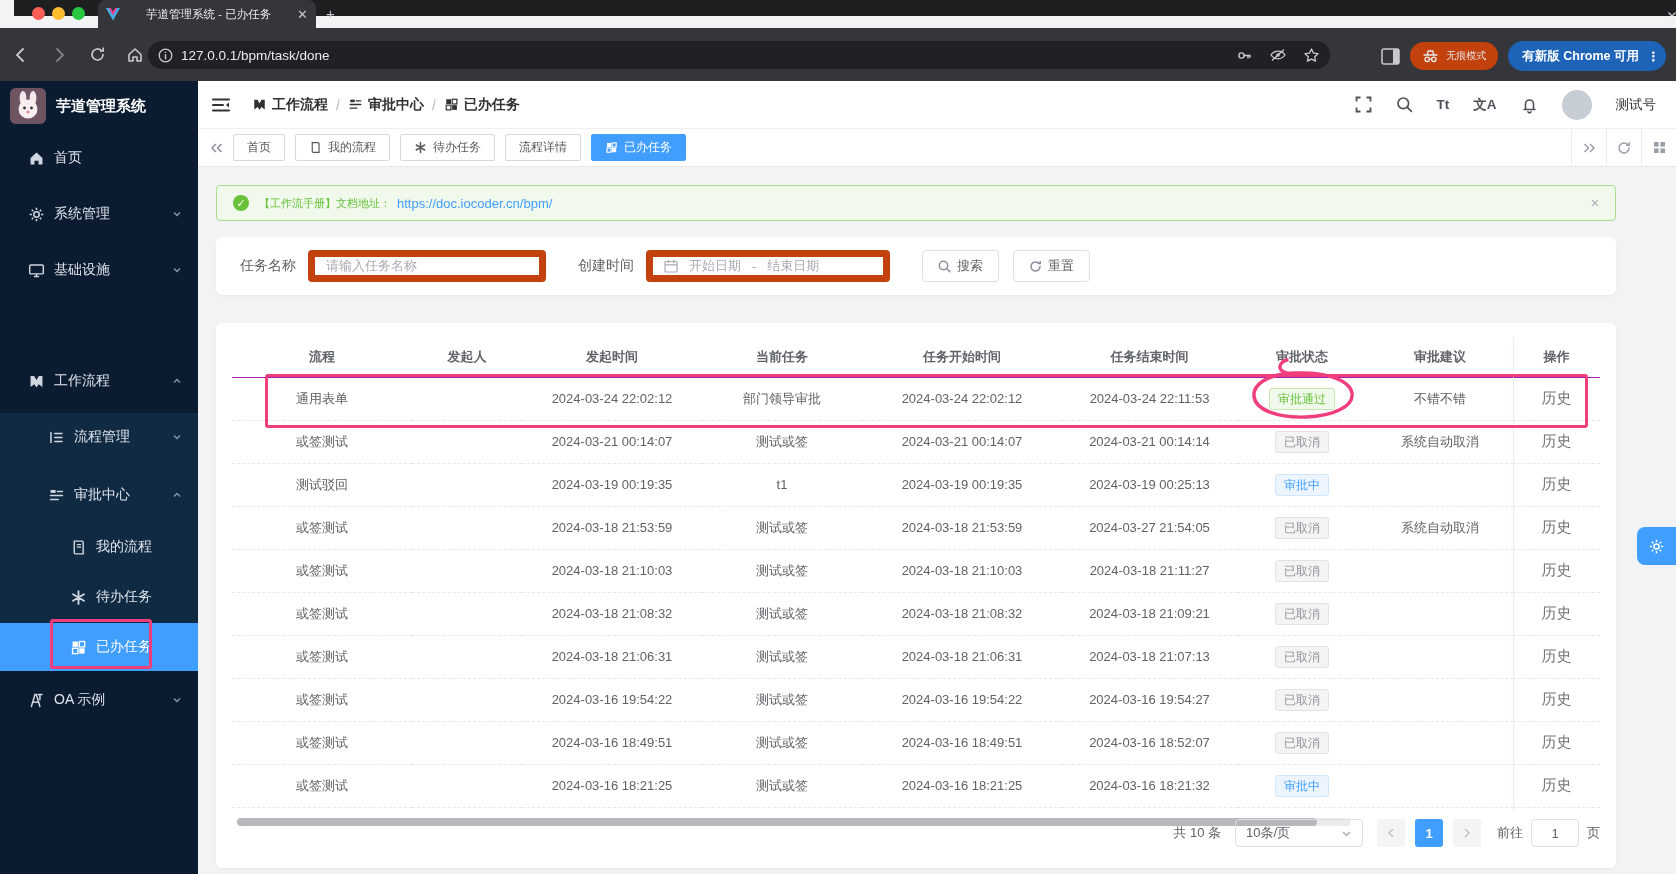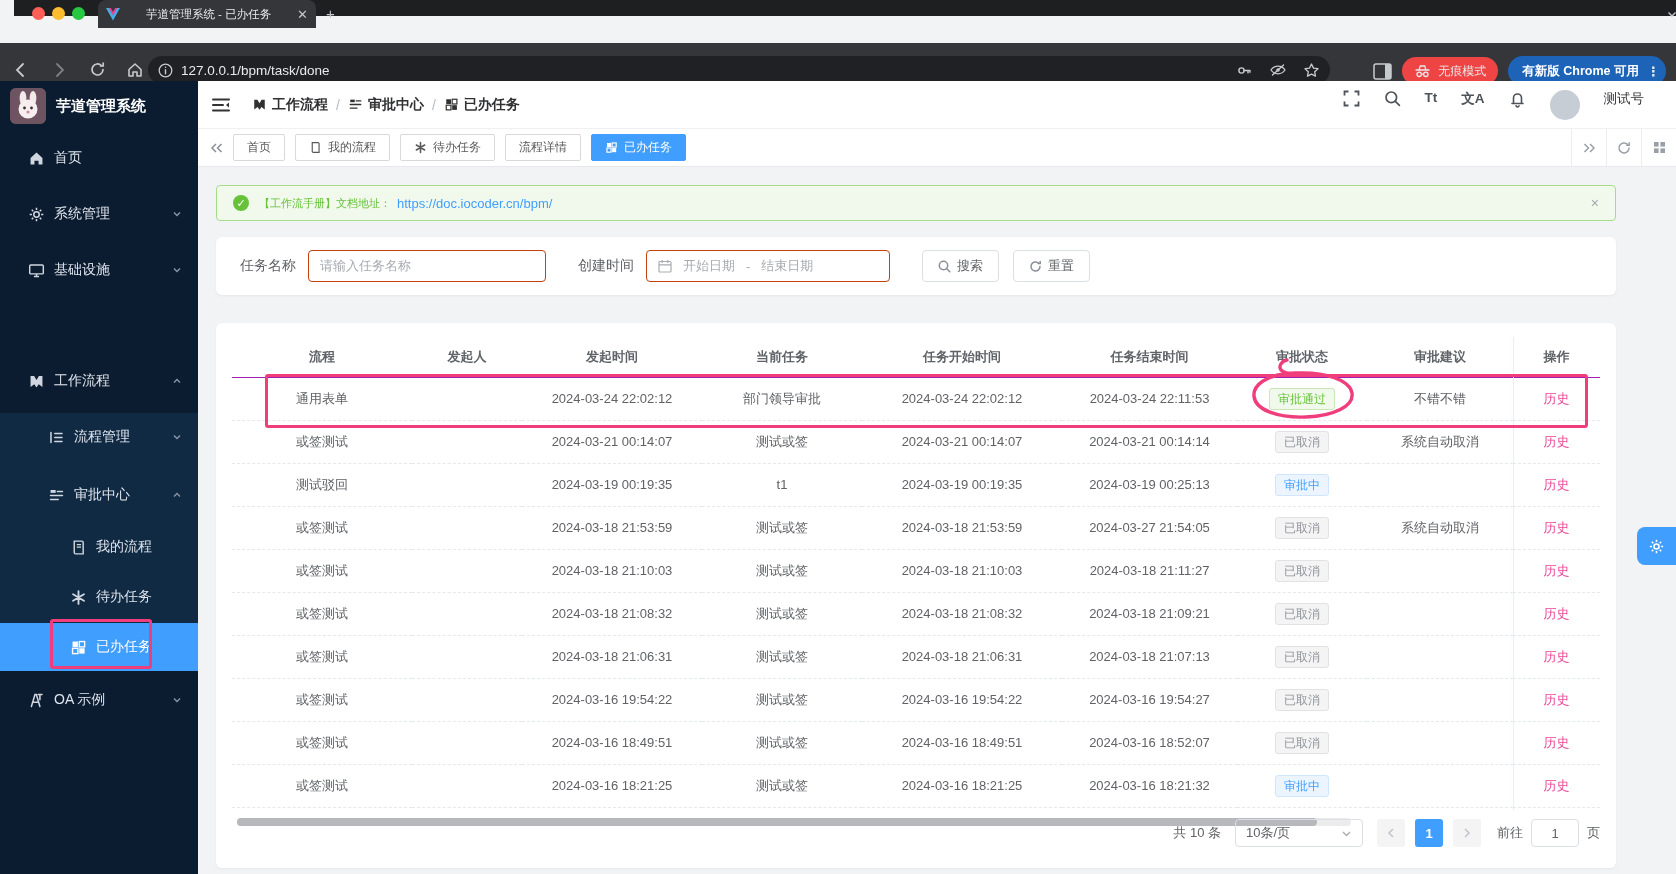--- a/index.html
+++ b/index.html
@@ -9,29 +9,29 @@
 
   
   .tabstrip { position:absolute; left:14px; top:0; width:100%; height:16px; background:#1e1f21;text-align:center; }
   .traffic { position:absolute; top:7px; width:13px; height:13px; border-radius:50%; }
   .t-red{ left:18px; background:#ff5f57; } .t-yellow{ left:38px; background:#febc2e; } .t-green{ left:58px; background:#28c840; }
   .btab { position:absolute; left:84px; top:0; width:218px; height:28px; background:#35363a; border-radius:8px 8px 0 0; display:flex; align-items:center; gap:7px; padding:0 8px; }
   .btab-title { color:#e8eaed; font-size:11.5px; white-space:nowrap; overflow:hidden; flex:1; }
   .btab-close { color:#c3c6ca; font-size:13px; cursor:default; }
   .newtab-btn { position:absolute; left:312px; top:5px; color:#c3c6ca; font-size:15px; }
   .tabsearch-chev { position:absolute; right:12px; top:8px; }
-  .toolbar { position:absolute; left:0; top:43px; width:100%; height:53px; background:#35363a; display:flex; align-items:center; }
+  .toolbar { position:absolute; left:0; top:28px; width:100%; height:53px; background:#35363a; display:flex; align-items:center; }
   .nav-ic { width:34px; height:34px; display:flex; align-items:center; justify-content:center; color:#c7cacd; margin-left:4px; }
   .nav-ic.dim { color:#7d8084; }
   .omnibox { position:absolute; left:148px; top:13px; width:1182px; height:28px; background:#202124; border-radius:14px; display:flex; align-items:center; padding:0 10px; }
   .omni-url { color:#e8eaed; font-size:13.5px; margin-left:8px; flex:1; }
   .omni-right { display:flex; align-items:center; gap:16px; color:#c7cacd; }
   .chrome-right { position:absolute; right:10px; top:13px; display:flex; align-items:center; gap:10px; }
   .panel-ic { color:#c7cacd; }
-  .incog-pill { height:28px; background:#ef4444; border-radius:14px; display:flex; align-items:center; gap:7px; padding:0 12px; color:#e8eaed; font-size:12px; }
+  .incog-pill { height:28px; background:#c2410c; border-radius:14px; display:flex; align-items:center; gap:7px; padding:0 12px; color:#e8eaed; font-size:10px; }
   .update-pill { height:30px; background:#1d63b8; border-radius:15px; display:flex; align-items:center; gap:8px; padding:0 6px 0 14px; color:#fff; font-size:12.5px; font-weight:bold; }
   .kebab { color:#e8eaed; letter-spacing:0; font-size:13px; }
 
   
   .app { position:absolute; left:0; top:81px; width:1676px; height:793px; background:#f2f3f5; }
 
   
   .sidebar { position:absolute; left:0; top:0; width:198px; height:100%; background:#0c1c30; }
   .submenu-bg { position:absolute; left:0; top:332px; width:198px; height:258px; background:#102a43; }
   .brand { position:absolute; left:0; top:0; width:198px; height:50px; display:flex; align-items:center; gap:10px; padding:0 10px; }
@@ -45,21 +45,21 @@
   .side-item.active { background:#409eff; color:#ffffff; }
   .side-item.active .ic { color:#ffffff; }
 
   
   .hdr { position:absolute; left:198px; top:0; width:1478px; height:48px; background:#fff; border-bottom:1px solid #eef0f2; display:flex; align-items:center; }
   .collapse-ic { margin-left:14px; color:#333; }
   .crumbs { display:flex; align-items:center; margin-left:22px; gap:8px; font-size:14px; color:#303133; font-weight:bold; }
   .crumb { display:flex; align-items:center; gap:5px; }
   .crumb .cic { color:#303133; }
   .crumb-sep { color:#b6bcc6; font-weight:normal; }
-  .hdr-right { position:absolute; right:32px; display:flex; gap:24px; color:#4e5359; }
+  .hdr-right { position:absolute; right:20px; display:flex; align-items:center; gap:24px; color:#4e5359; }
   .hdr-txtic { font-size:13.5px; font-weight:bold; color:#4e5359; }
   .avatar { width:30px; height:30px; border-radius:50%; background:#c6cdd4; }
   .uname { font-size:13.5px; color:#303133; }
 
   
   .tabsbar { position:absolute; left:198px; top:48px; width:1478px; height:38px; background:#fff; border-bottom:1px solid #e6e8eb; box-shadow:0 1px 2px rgba(0,0,0,.03); display:flex; align-items:center; }
   .tb-left-chev { margin:0 10px 0 12px; color:#8a8f98; }
   .ptab { display:flex; align-items:center; gap:6px; height:27px; padding:0 13px; border:1px solid #d9d9d9; border-radius:2px; background:#fff; color:#595959; font-size:12px; margin-right:10px; white-space:nowrap; }
   .ptab .tic { color:#595959; }
   .ptab.active { background:#409eff; border-color:#409eff; color:#fff; }
@@ -71,40 +71,40 @@
   .content { position:absolute; left:198px; top:86px; width:1478px; height:707px; background:#f2f3f5; }
 
   .banner { position:absolute; left:18px; top:18px; width:1400px; height:36px; background:#f0f9eb; border:1px solid #a8dc8b; border-radius:4px; display:flex; align-items:center; padding:0 16px; }
   .banner-check { width:16px; height:16px; border-radius:50%; background:#67c23a; color:#fff; display:flex; align-items:center; justify-content:center; font-size:11px; flex:0 0 auto; }
   .banner-text { color:#67c23a; font-size:11px; margin-left:10px; }
   .banner-link { color:#409eff; font-size:13px; margin-left:6px; }
   .banner-close { position:absolute; right:16px; color:#a3a8b0; font-size:14px; }
 
   .search-card { position:absolute; left:18px; top:70px; width:1400px; height:58px; background:#fff; border-radius:6px; box-shadow:0 1px 3px rgba(0,0,0,.05); display:flex; align-items:center; padding:0 24px; }
   .f-label { font-size:14px; color:#606266; margin-right:12px; white-space:nowrap; }
-  .inp { height:32px; border:1px solid #c2410c; border-radius:4px; background:#fff; display:flex; align-items:center; padding:0 11px; font-size:13px; }
+  .inp { height:32px; border:7px solid #c2410c; border-radius:4px; background:#fff; display:flex; align-items:center; padding:0 11px; font-size:13px; }
   .ph { color:#a8abb2; }
   .task-inp { width:238px; }
   .time-lab { margin-left:32px; }
   .date-inp { width:244px; justify-content:flex-start; gap:11px; color:#a8abb2; }
   .date-inp .cal { color:#a8abb2; }
   .btn { height:32px; border:1px solid #dcdfe6; border-radius:4px; background:#fff; display:flex; align-items:center; gap:6px; padding:0 15px; font-size:13px; color:#606266; }
   .btn .bic { color:#8a8f98; }
   .search-btn { margin-left:32px; }
   .reset-btn { margin-left:14px; }
 
   .table-card { position:absolute; left:18px; top:156px; width:1400px; height:545px; background:#fff; border-radius:6px; box-shadow:0 1px 3px rgba(0,0,0,.05); padding:14px 16px 0 16px; }
   table.grid { width:1368px; border-collapse:collapse; table-layout:fixed; }
   table.grid th { height:40px; font-size:13px; color:#5f6368; font-weight:bold; text-align:center; border-bottom:1px solid #a21caf; }
   table.grid td { height:43px; font-size:13px; color:#606266; text-align:center; border-bottom:1px dashed #e5e8ee; white-space:nowrap; }
   .badge { display:inline-block; font-size:12px; line-height:20px; padding:0 8px; border-radius:3px; border:1px solid transparent; }
   .badge.success { color:#67c23a; background:#f0f9eb; border-color:#c8e6b6; }
   .badge.info { color:#909399; background:#f4f4f5; border-color:#e2e2e5; }
   .badge.primary { color:#409eff; background:#ecf5ff; border-color:#d0e6fc; }
-  .hist-link { color:#ec4899; font-size:13px; }
+  .hist-link { color:#737373; font-size:15px; }
   .fixed-divider { position:absolute; left:1297px; top:14px; width:1px; height:474px; background:#ebeef5; box-shadow:-1px 0 4px rgba(0,0,0,.04); }
   .hscroll { position:absolute; left:21px; top:495px; width:1114px; height:8px; background:#ececec; border-radius:4px; }
   .hscroll-thumb { position:absolute; left:0; top:0; width:1080px; height:8px; background:#b6b8bb; border-radius:4px; }
 
   .pager { position:absolute; right:16px; top:496px; display:flex; align-items:center; font-size:13px; color:#606266; }
   .pg-total { margin-right:14px; }
   .pg-size { width:128px; height:28px; border:1px solid #dcdfe6; border-radius:4px; display:flex; align-items:center; justify-content:space-between; padding:0 10px; color:#606266; }
   .pg-size .chev { color:#a8abb2; }
   .pg-sq { width:28px; height:28px; border-radius:3px; display:flex; align-items:center; justify-content:center; }
   .pg-arrow { background:#f4f4f5; color:#c0c4cc; margin-left:14px; }

